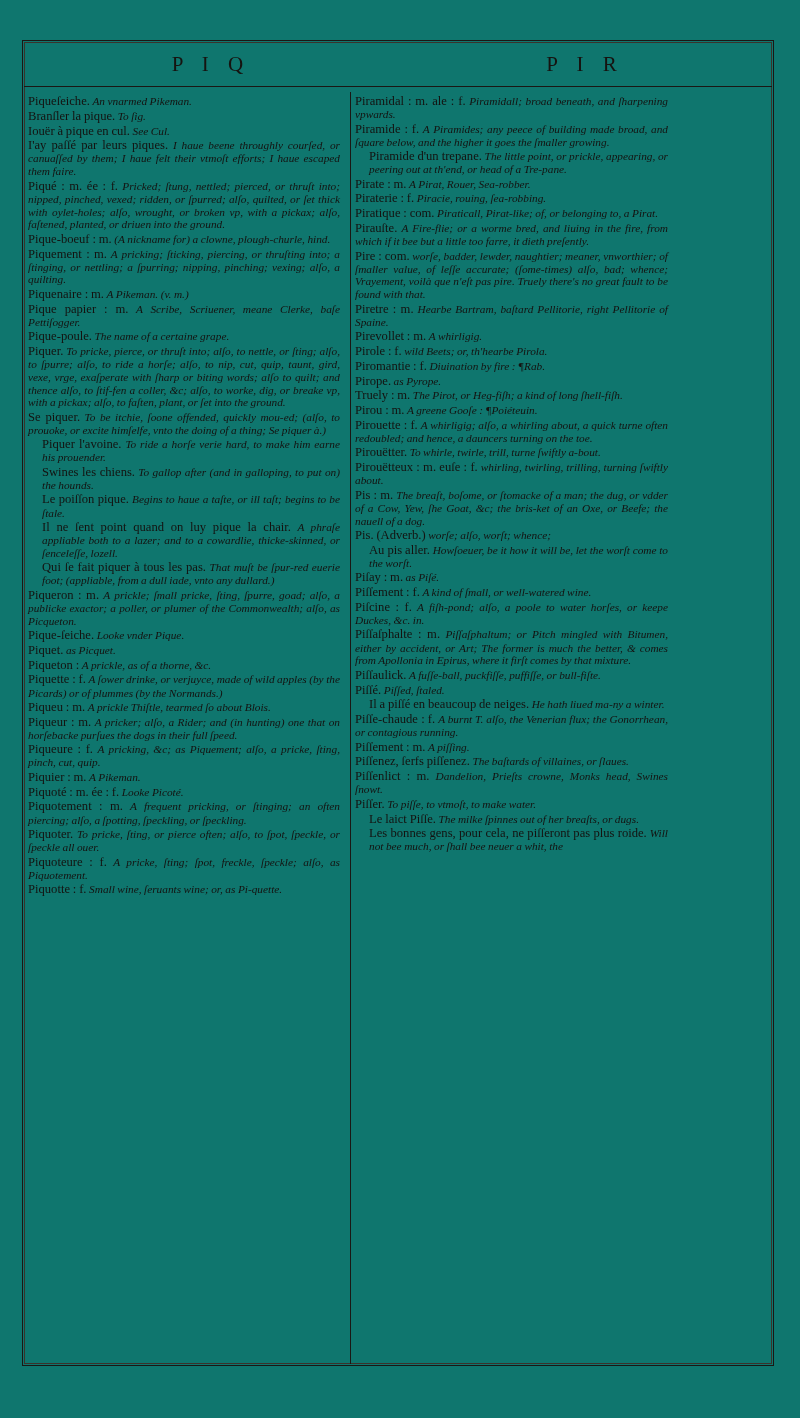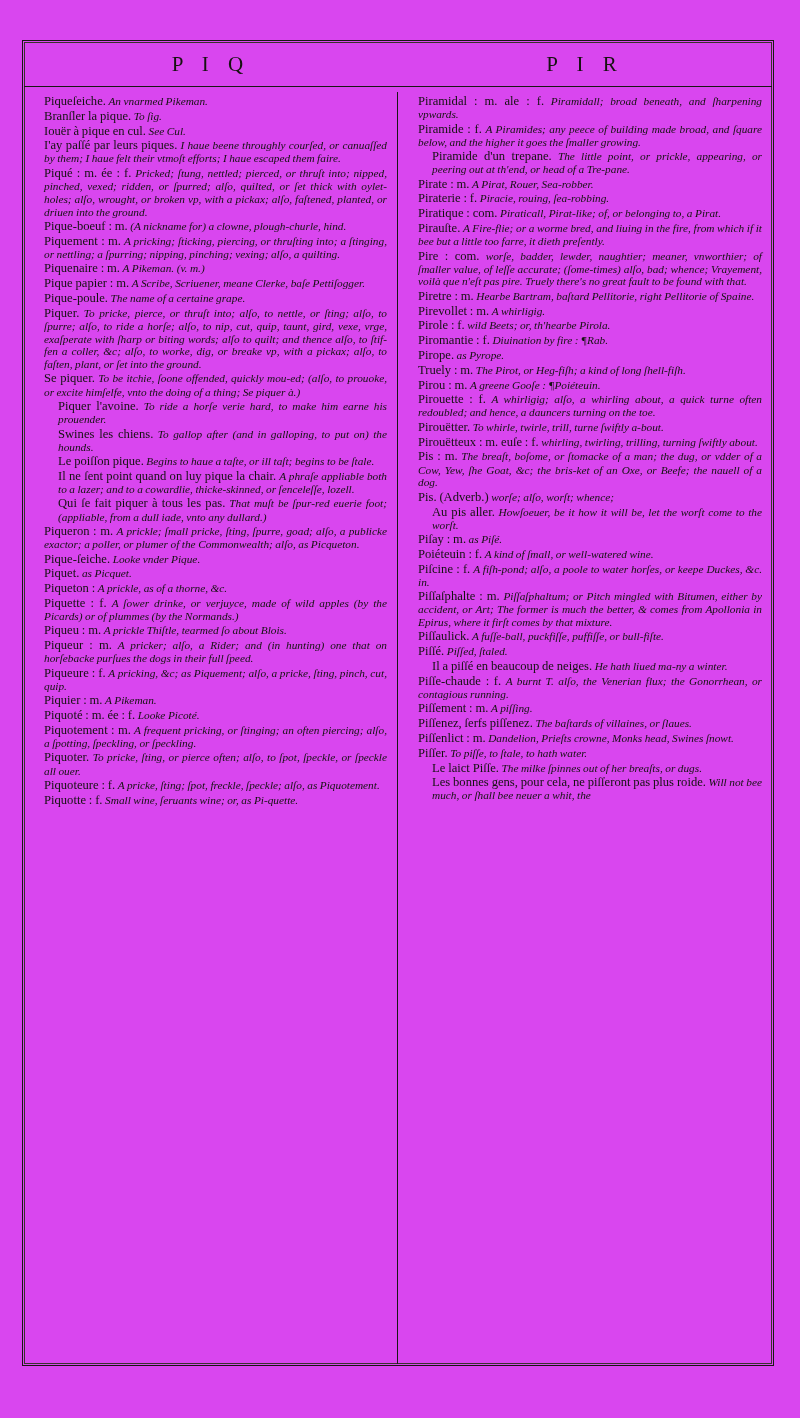--- a/index.html
+++ b/index.html
@@ -10,21 +10,21 @@
   body {
     width: 800px;
     height: 1418px;
     font-family: "Liberation Serif", serif;
     color: #141210;
   }
   .page {
     position: relative;
     width: 800px;
     height: 1418px;
-    background: #d946ef;
+    background: #0f766e;
     overflow: hidden;
   }
   
   .frame {
     position: absolute;
     left: 22px;
     top: 40px;
     width: 752px;
     height: 1326px;
     border: 1.4px solid #1a1714;
@@ -65,23 +65,23 @@
   
   .cols {
     position: absolute;
     left: 24px;
     top: 92px;
     width: 748px;
     height: 1272px;
     display: flex;
   }
   .col {
-    width: 374px;
+    width: 327px;
     box-sizing: border-box;
-    padding: 2px 10px 0 20px;
+    padding: 2px 10px 0 4px;
     overflow: hidden;
   }
   .col.left { border-right: 1.1px solid #1a1714; }
   .entry {
     font-size: 11.4px;
     line-height: 1.12;
     text-align: justify;
     margin: 0 0 0.7px 0;
     text-indent: 0;
     word-spacing: -0.3px;
@@ -160,29 +160,29 @@
         <p class="entry"><span class="hw">Pirope.</span> <span class="df">as Pyrope.</span></p>
         <p class="entry"><span class="hw">Truely : m.</span> <span class="df">The Pirot, or Heg-fiſh; a kind of long ſhell-fiſh.</span></p>
         <p class="entry"><span class="hw">Pirou : m.</span> <span class="df">A greene Gooſe : ¶Poiéteuin.</span></p>
         <p class="entry"><span class="hw">Pirouette : f.</span> <span class="df">A whirligig; alſo, a whirling about, a quick turne often redoubled; and hence, a dauncers turning on the toe.</span></p>
         <p class="entry"><span class="hw">Pirouëtter.</span> <span class="df">To whirle, twirle, trill, turne ſwiftly a-bout.</span></p>
         <p class="entry"><span class="hw">Pirouëtteux : m. euſe : f.</span> <span class="df">whirling, twirling, trilling, turning ſwiftly about.</span></p>
         <p class="entry"><span class="hw">Pis : m.</span> <span class="df">The breaſt, boſome, or ſtomacke of a man; the dug, or vdder of a Cow, Yew, ſhe Goat, &amp;c; the bris-ket of an Oxe, or Beefe; the nauell of a dog.</span></p>
         <p class="entry"><span class="hw">Pis. (Adverb.)</span> <span class="df">worſe; alſo, worſt; whence;</span></p>
         <p class="entry ind"><span class="hw">Au pis aller.</span> <span class="df">Howſoeuer, be it how it will be, let the worſt come to the worſt.</span></p>
         <p class="entry"><span class="hw">Piſay : m.</span> <span class="df">as Piſé.</span></p>
-        <p class="entry"><span class="hw">Poiéteuin : f.</span> <span class="df">A kind of ſmall, or well-watered wine.</span></p>
+        <p class="entry"><span class="hw">Piſſement : f.</span> <span class="df">A kind of ſmall, or well-watered wine.</span></p>
         <p class="entry"><span class="hw">Piſcine : f.</span> <span class="df">A fiſh-pond; alſo, a poole to water horſes, or keepe Duckes, &amp;c. in.</span></p>
         <p class="entry"><span class="hw">Piſſaſphalte : m.</span> <span class="df">Piſſaſphaltum; or Pitch mingled with Bitumen, either by accident, or Art; The former is much the better, &amp; comes from Apollonia in Epirus, where it firſt comes by that mixture.</span></p>
         <p class="entry"><span class="hw">Piſſaulick.</span> <span class="df">A fuſſe-ball, puckfiſſe, puffiſſe, or bull-fiſte.</span></p>
         <p class="entry"><span class="hw">Piſſé.</span> <span class="df">Piſſed, ſtaled.</span></p>
         <p class="entry ind"><span class="hw">Il a piſſé en beaucoup de neiges.</span> <span class="df">He hath liued ma-ny a winter.</span></p>
         <p class="entry"><span class="hw">Piſſe-chaude : f.</span> <span class="df">A burnt T. alſo, the Venerian flux; the Gonorrhean, or contagious running.</span></p>
         <p class="entry"><span class="hw">Piſſement : m.</span> <span class="df">A piſſing.</span></p>
         <p class="entry"><span class="hw">Piſſenez, ſerfs piſſenez.</span> <span class="df">The baſtards of villaines, or ſlaues.</span></p>
         <p class="entry"><span class="hw">Piſſenlict : m.</span> <span class="df">Dandelion, Prieſts crowne, Monks head, Swines ſnowt.</span></p>
-        <p class="entry"><span class="hw">Piſſer.</span> <span class="df">To piſſe, to ſtale, to hath water.</span></p>
+        <p class="entry"><span class="hw">Piſſer.</span> <span class="df">To piſſe, to vtmoſt, to make water.</span></p>
         <p class="entry ind"><span class="hw">Le laict Piſſe.</span> <span class="df">The milke ſpinnes out of her breaſts, or dugs.</span></p>
         <p class="entry ind"><span class="hw">Les bonnes gens, pour cela, ne piſſeront pas plus roide.</span> <span class="df">Will not bee much, or ſhall bee neuer a whit, the</span></p>
       </div>
   </div>
 
 </div>
 
 </body></html>

